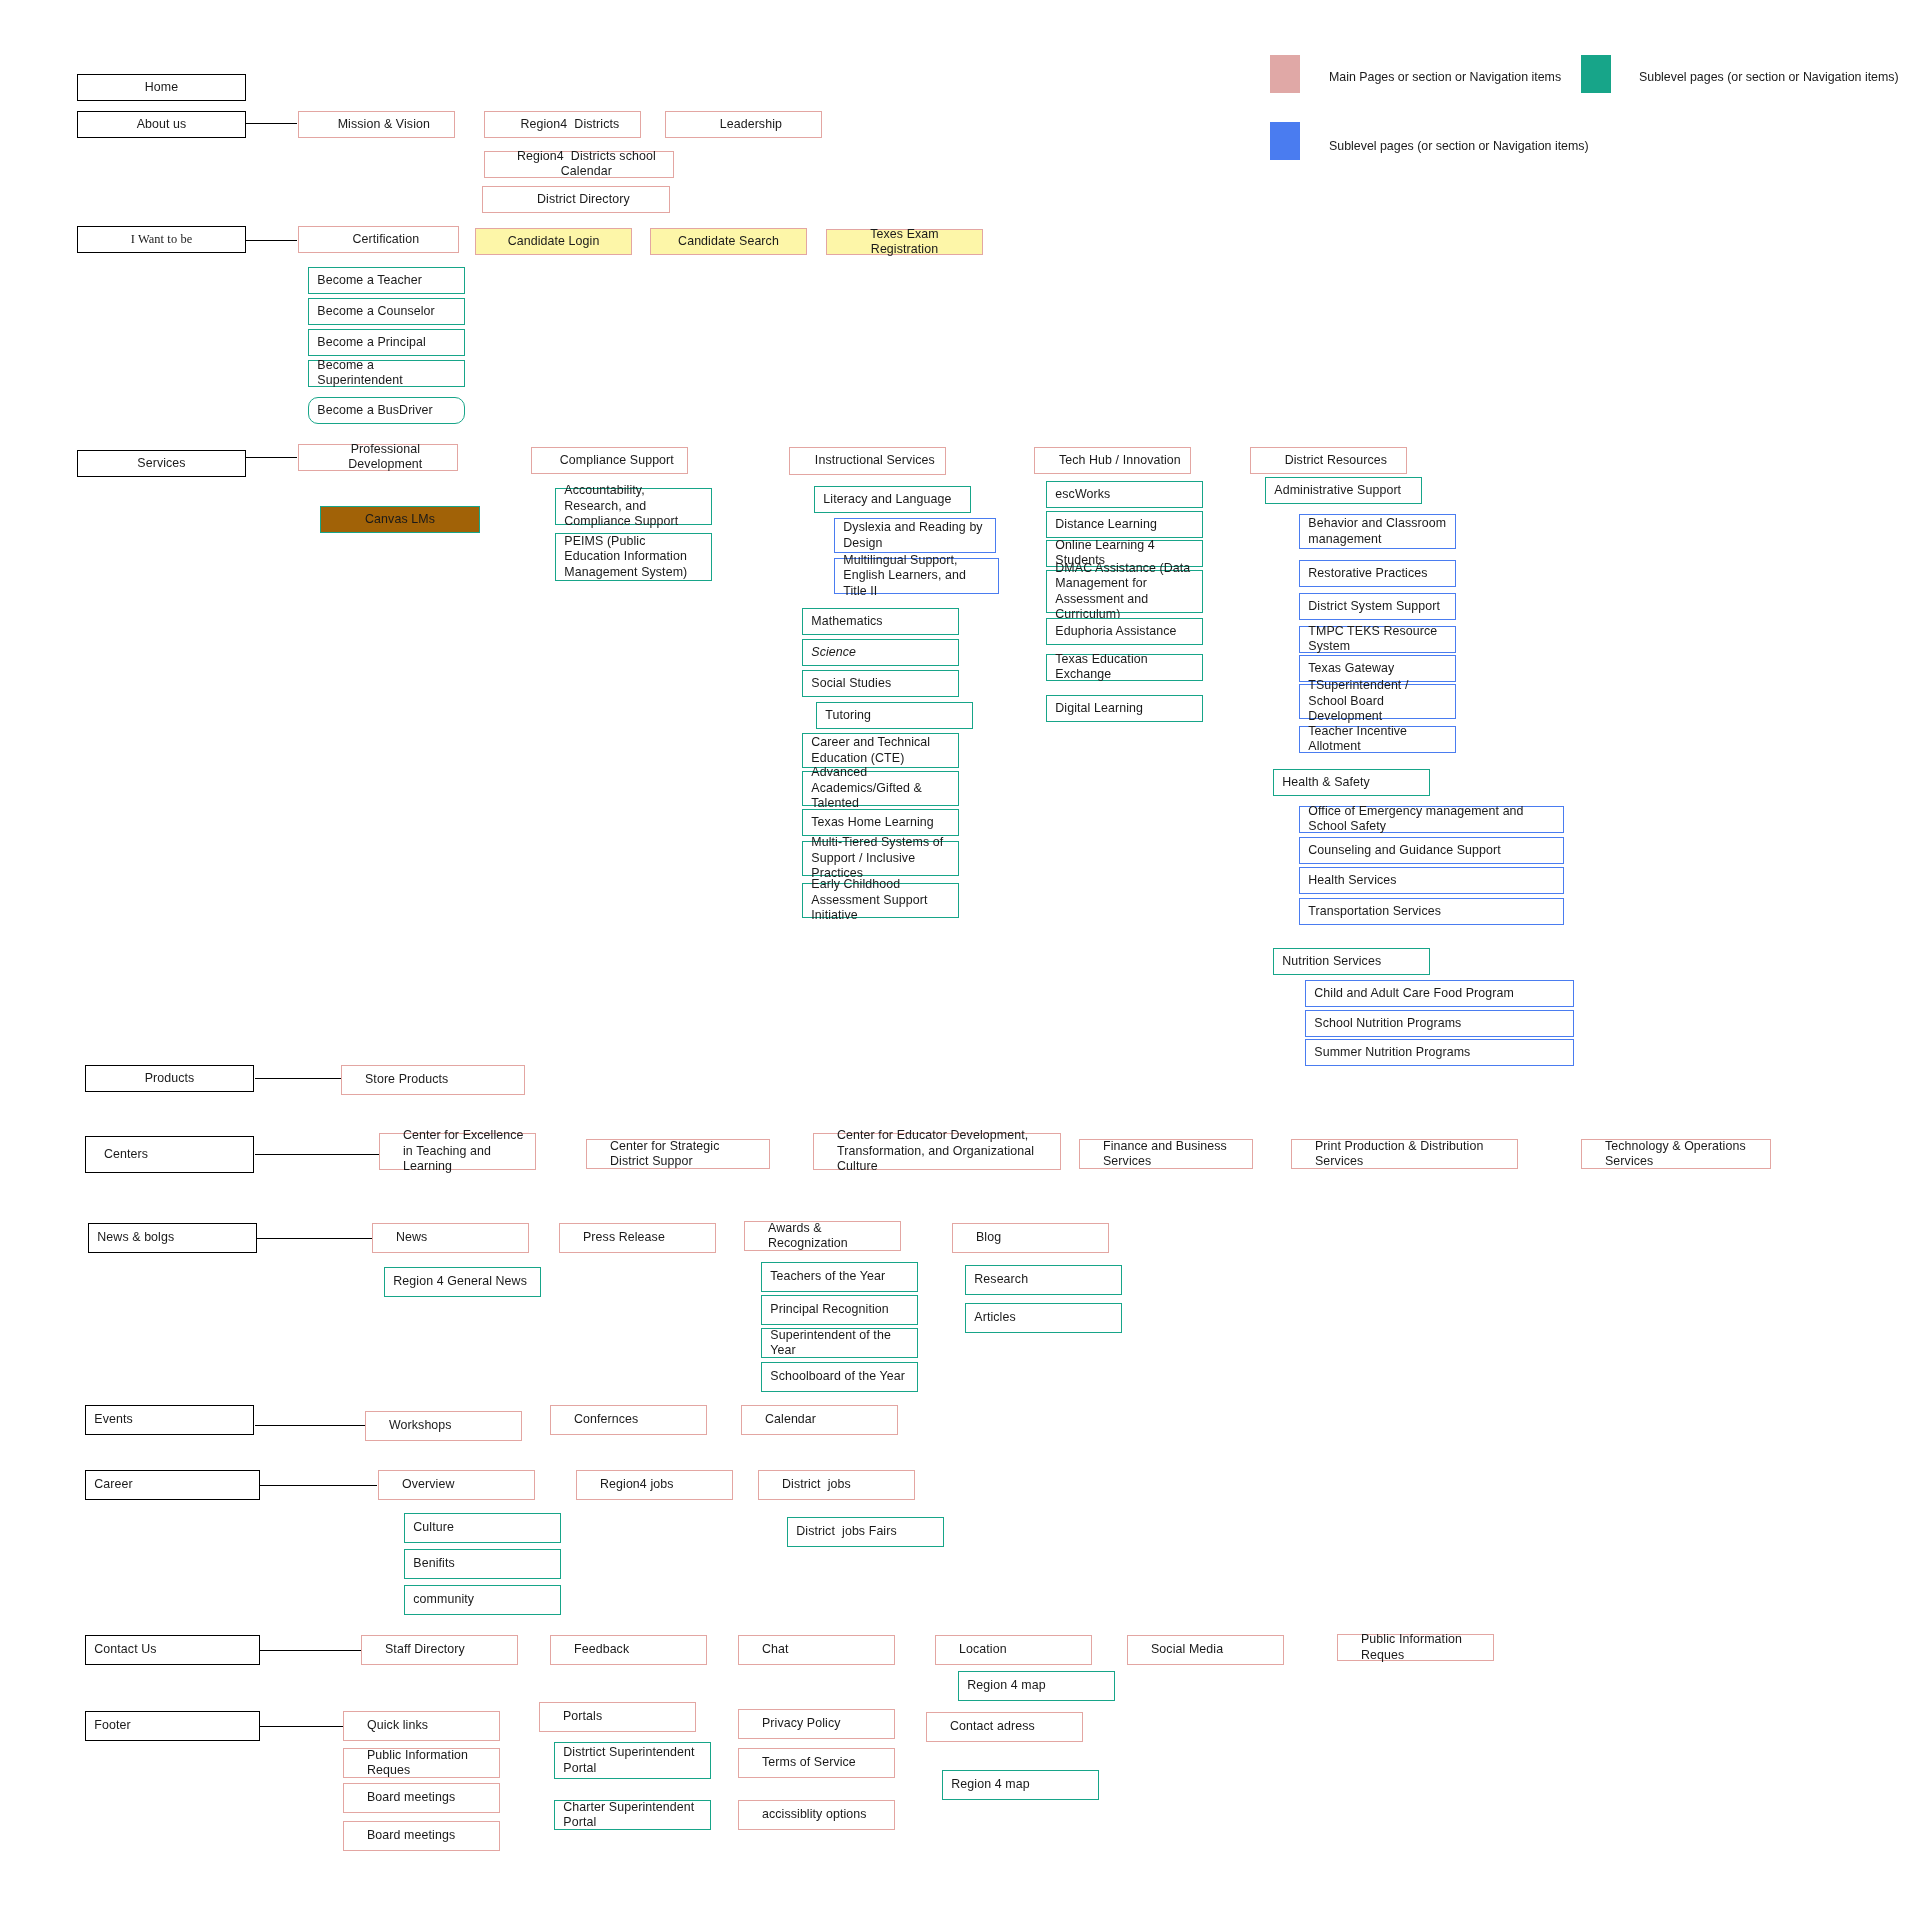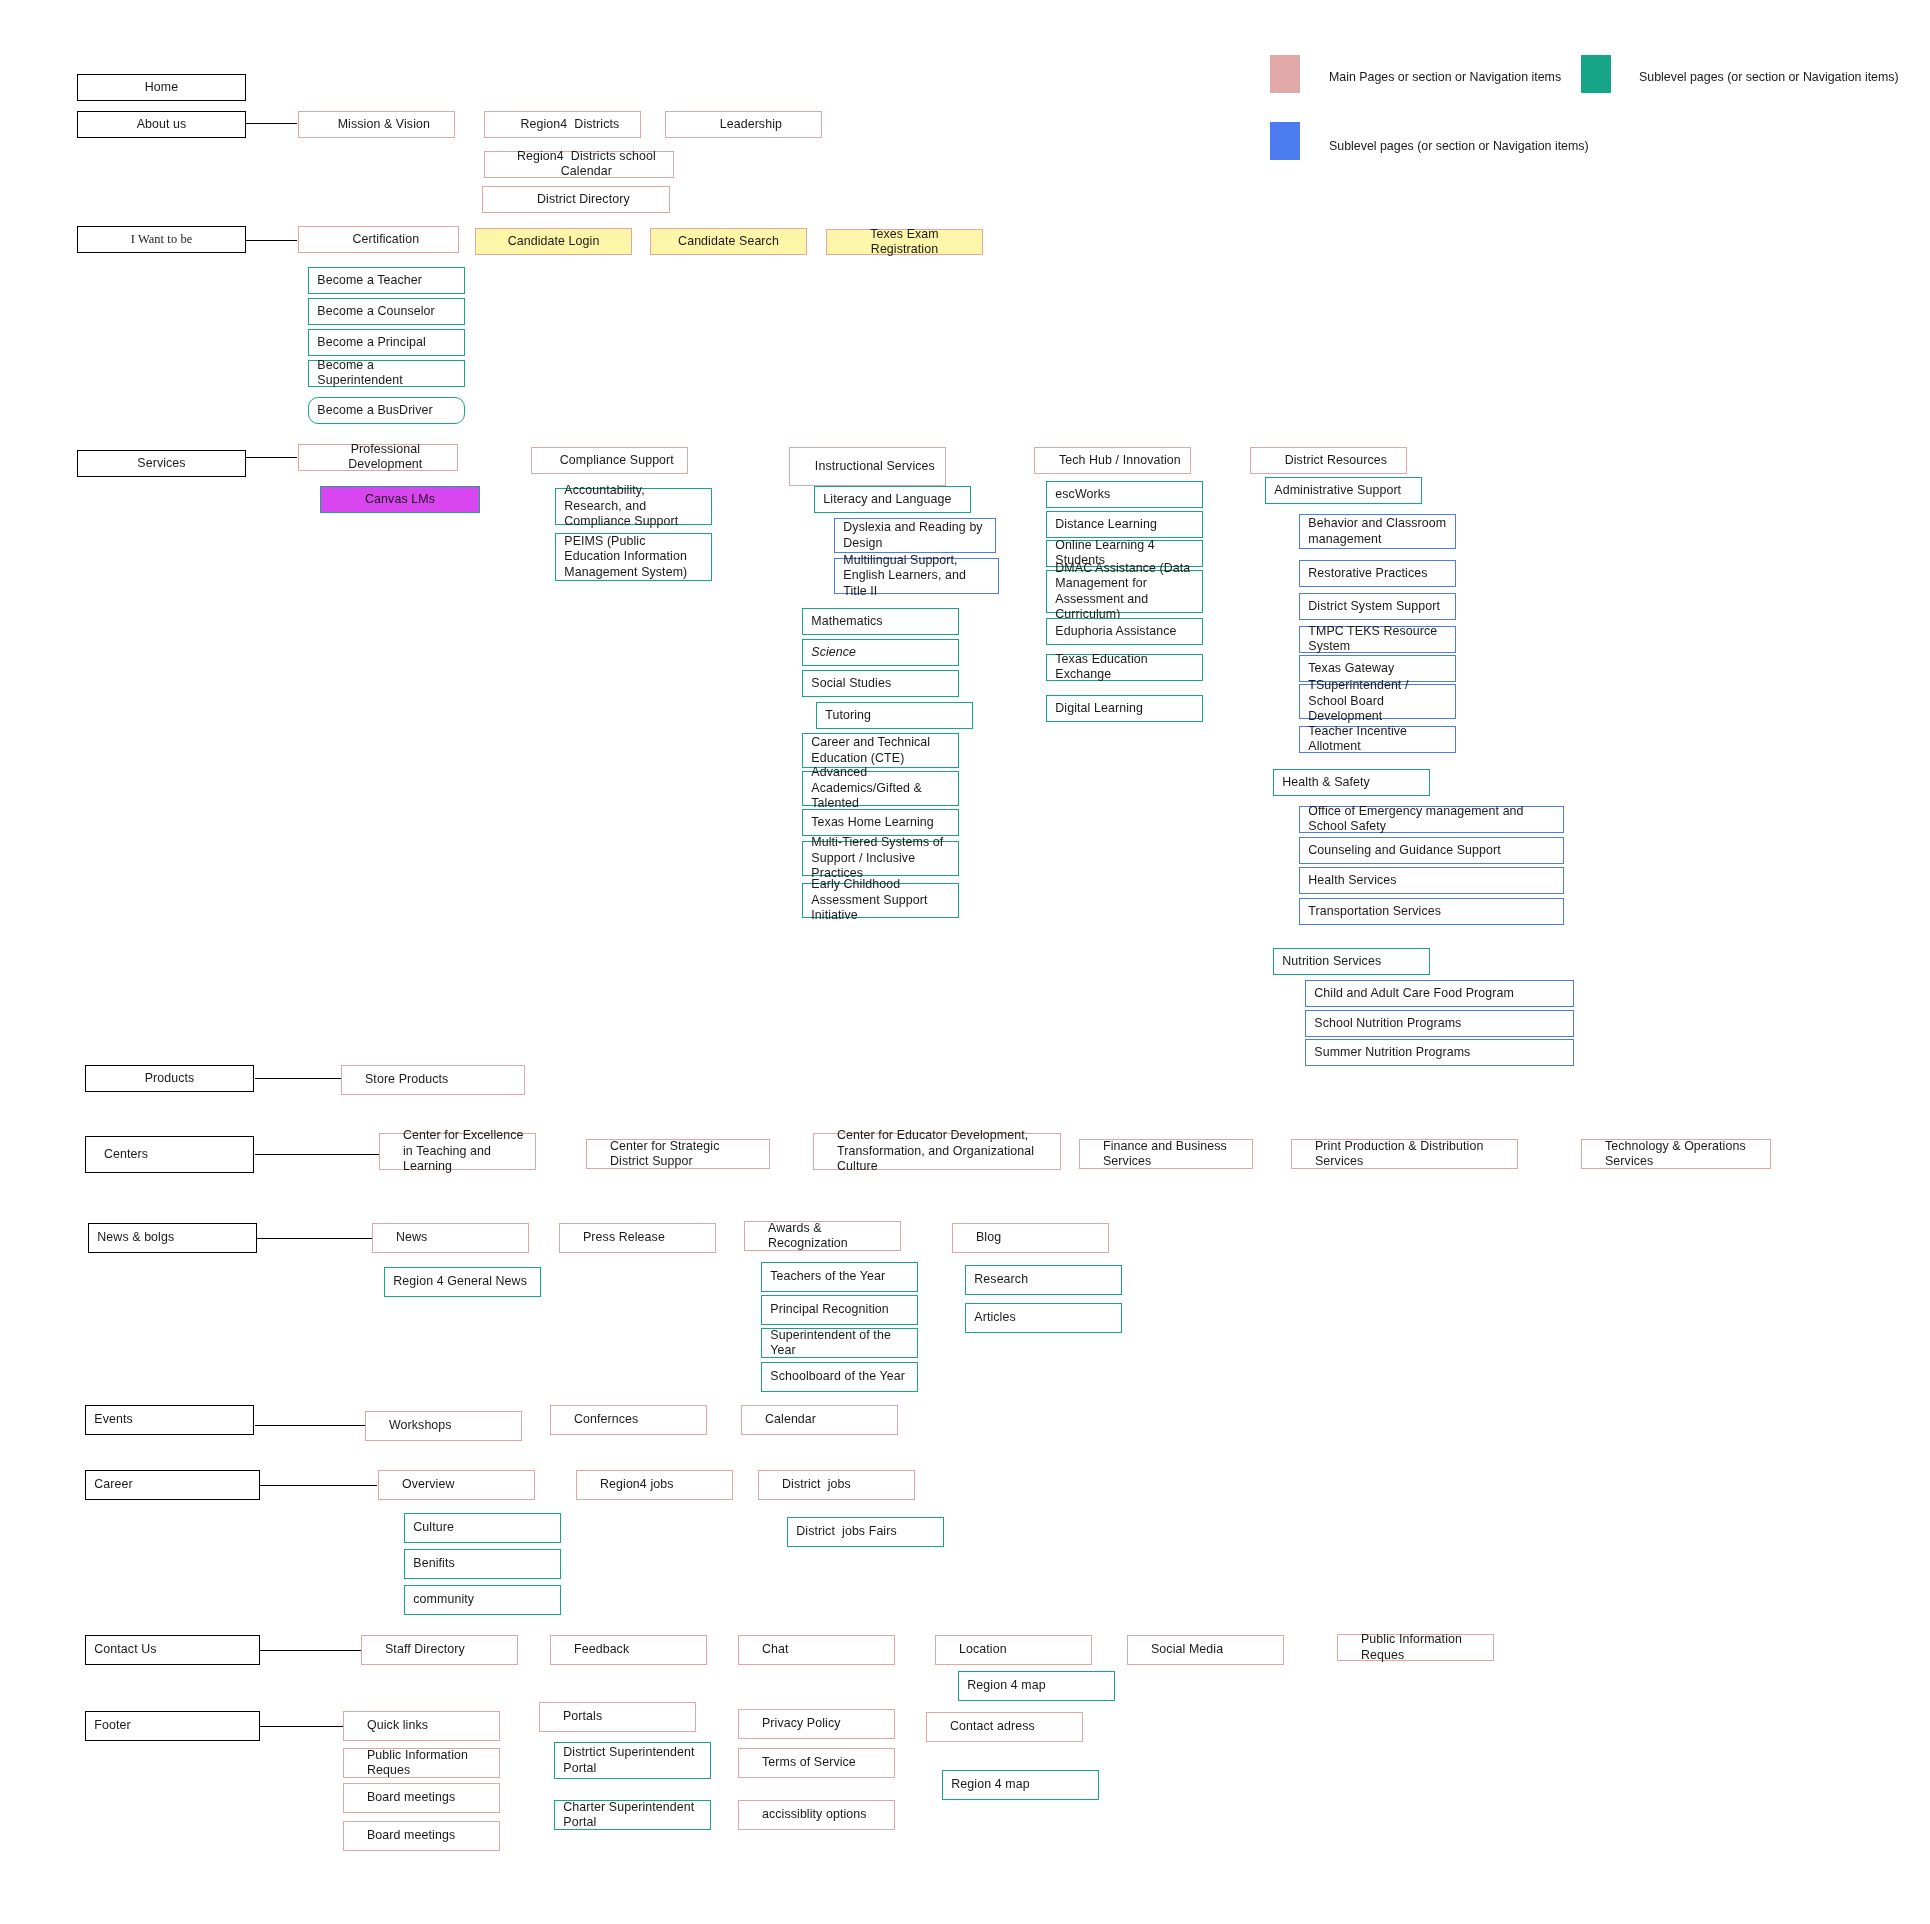--- a/index.html
+++ b/index.html
@@ -32,21 +32,21 @@
   }
   .node.center { justify-content: center; text-align: center; }
   .node.left { justify-content: flex-start; text-align: left; }
 
   
   .t-root   { border: 1.7px solid #000000; }
   .t-main   { border: 1.2px solid #e3a6a2; padding-left: 23px; }
   .t-sub    { border: 1.2px solid #17a589; }
   .t-sub2   { border: 1.2px solid #4a7cf0; }
   .t-yellow { border: 1.2px solid #e3a6a2; background: #fdf6a8; }
-  .t-yellow-teal { border: 1.2px solid #17a589; background: #d946ef; }
+  .t-yellow-teal { border: 1.2px solid #17a589; background: #a16207; margin-top: 20px; }
 
   .connector {
     position: absolute;
     background: #000000;
     height: 1.2px;
   }
 
   .legend-swatch {
     position: absolute;
     width: 30px;
@@ -89,21 +89,21 @@
     <div class="node t-sub left" style="left: 308px; top: 298px; width: 157px; height: 26.5px;">Become a Counselor</div>
     <div class="node t-sub left" style="left: 308px; top: 329px; width: 157px; height: 26.5px;">Become a Principal</div>
     <div class="node t-sub left" style="left: 308px; top: 360px; width: 157px; height: 26.5px;">Become a Superintendent</div>
     <div class="node t-sub left" style="left: 308px; top: 397px; width: 157px; height: 26.5px; border-radius: 10px;">Become a BusDriver</div>
     <div class="node t-root center" style="left: 77px; top: 450px; width: 169px; height: 26.5px;">Services</div>
     <div class="node t-main center" style="left: 298px; top: 444px; width: 160px; height: 26.5px;">Professional Development</div>
     <div class="node t-yellow-teal center" style="left: 320px; top: 486px; width: 160px; height: 26.5px;">Canvas LMs</div>
     <div class="node t-main center" style="left: 531px; top: 447px; width: 157px; height: 26.5px;">Compliance Support</div>
     <div class="node t-sub left" style="left: 555px; top: 488px; width: 157px; height: 37px;">Accountability, Research, and Compliance Support</div>
     <div class="node t-sub left" style="left: 555px; top: 533px; width: 157px; height: 48px;">PEIMS (Public Education Information Management System)</div>
-    <div class="node t-main center" style="left: 789px; top: 447px; width: 157px; height: 39px;">Instructional Services</div>
+    <div class="node t-main center" style="left: 789px; top: 447px; width: 157px; height: 28px;">Instructional Services</div>
     <div class="node t-sub left" style="left: 814px; top: 486px; width: 157px; height: 26.5px;">Literacy and Language</div>
     <div class="node t-sub2 left" style="left: 834px; top: 518px; width: 162px; height: 35px;">Dyslexia and Reading by Design</div>
     <div class="node t-sub2 left" style="left: 834px; top: 558px; width: 165px; height: 36px;">Multilingual Support, English Learners, and Title II</div>
     <div class="node t-sub left" style="left: 802px; top: 608px; width: 157px; height: 26.5px;">Mathematics</div>
     <div class="node t-sub left" style="left: 802px; top: 639px; width: 157px; height: 26.5px; font-style: italic;">Science</div>
     <div class="node t-sub left" style="left: 802px; top: 670px; width: 157px; height: 26.5px;">Social Studies</div>
     <div class="node t-sub left" style="left: 802px; top: 702px; width: 157px; height: 26.5px; margin-left: 14px;">Tutoring</div>
     <div class="node t-sub left" style="left: 802px; top: 733px; width: 157px; height: 35px;">Career and Technical Education (CTE)</div>
     <div class="node t-sub left" style="left: 802px; top: 771px; width: 157px; height: 35px;">Advanced Academics/Gifted &amp; Talented</div>
     <div class="node t-sub left" style="left: 802px; top: 809px; width: 157px; height: 26.5px;">Texas Home Learning</div>

